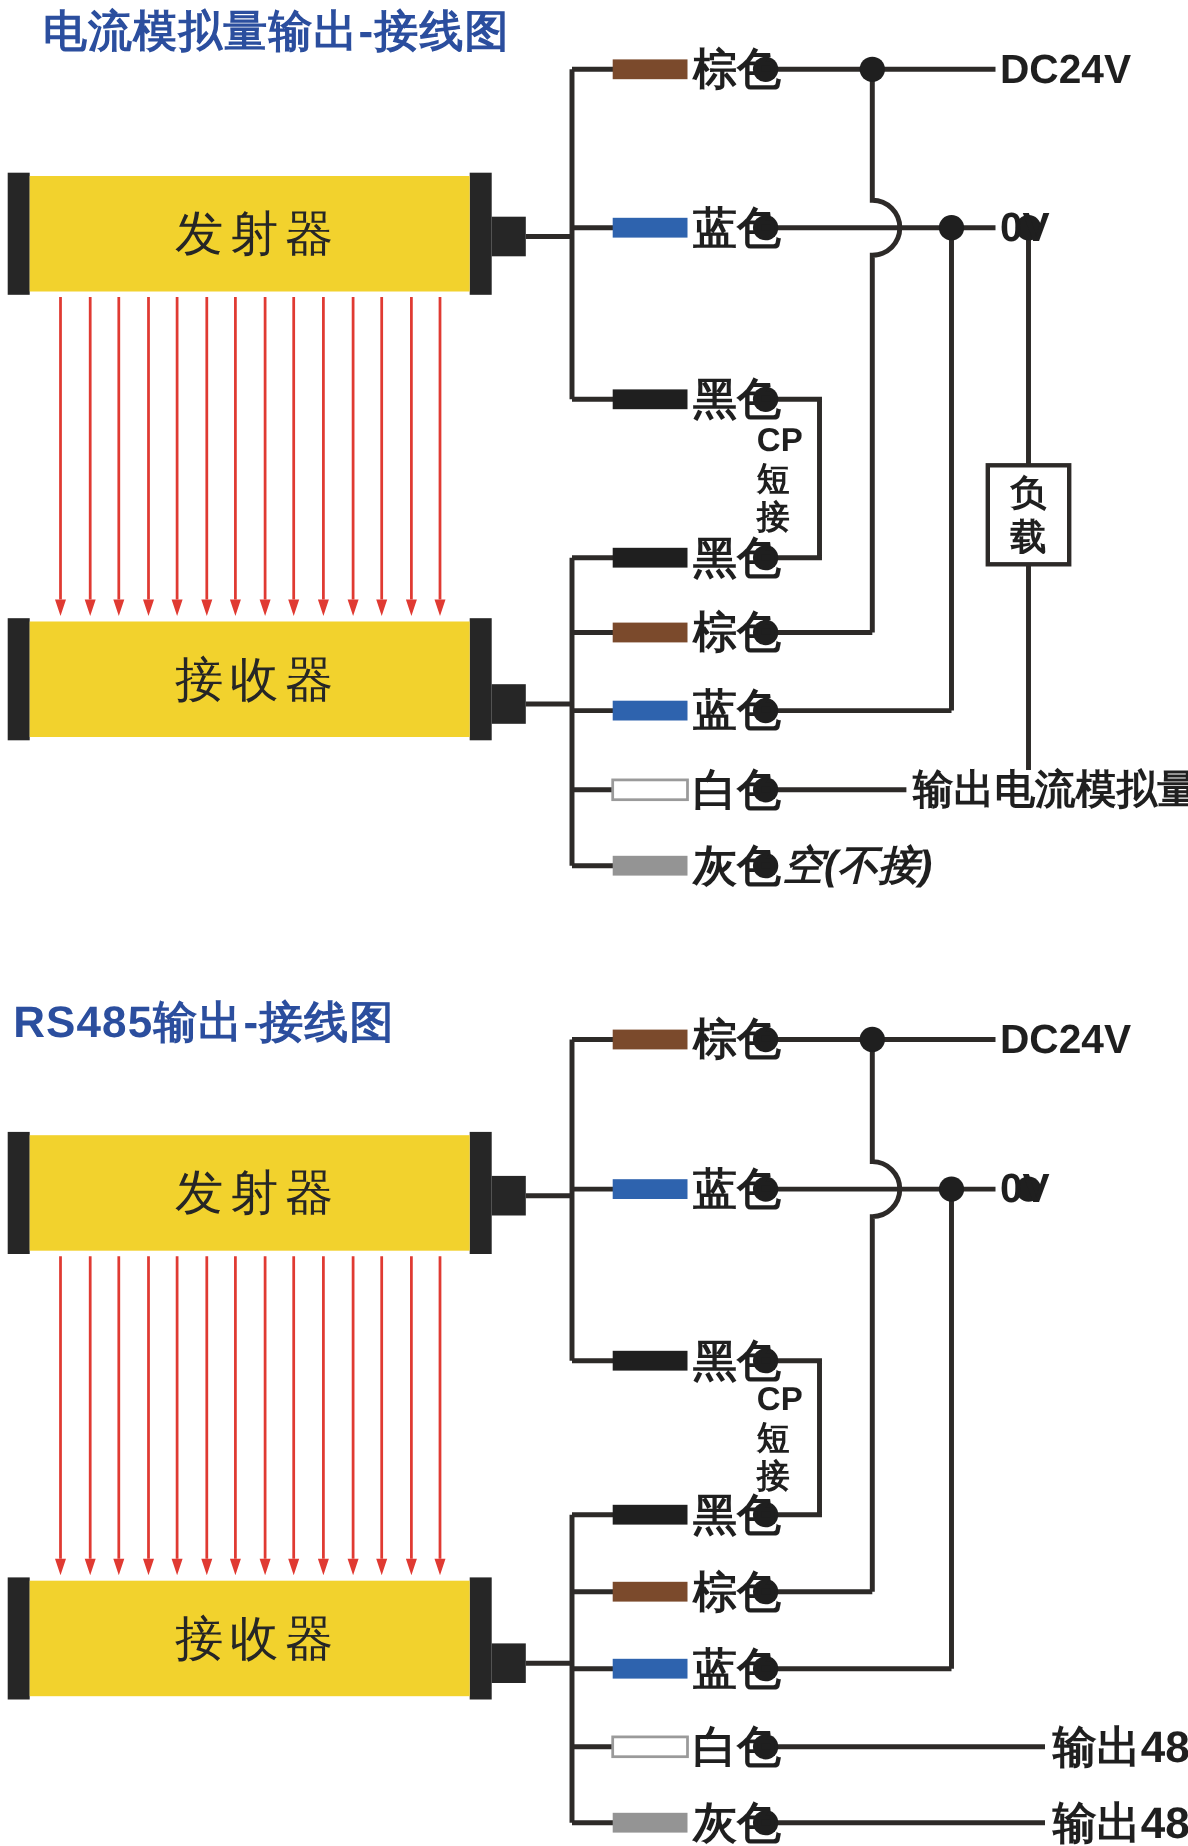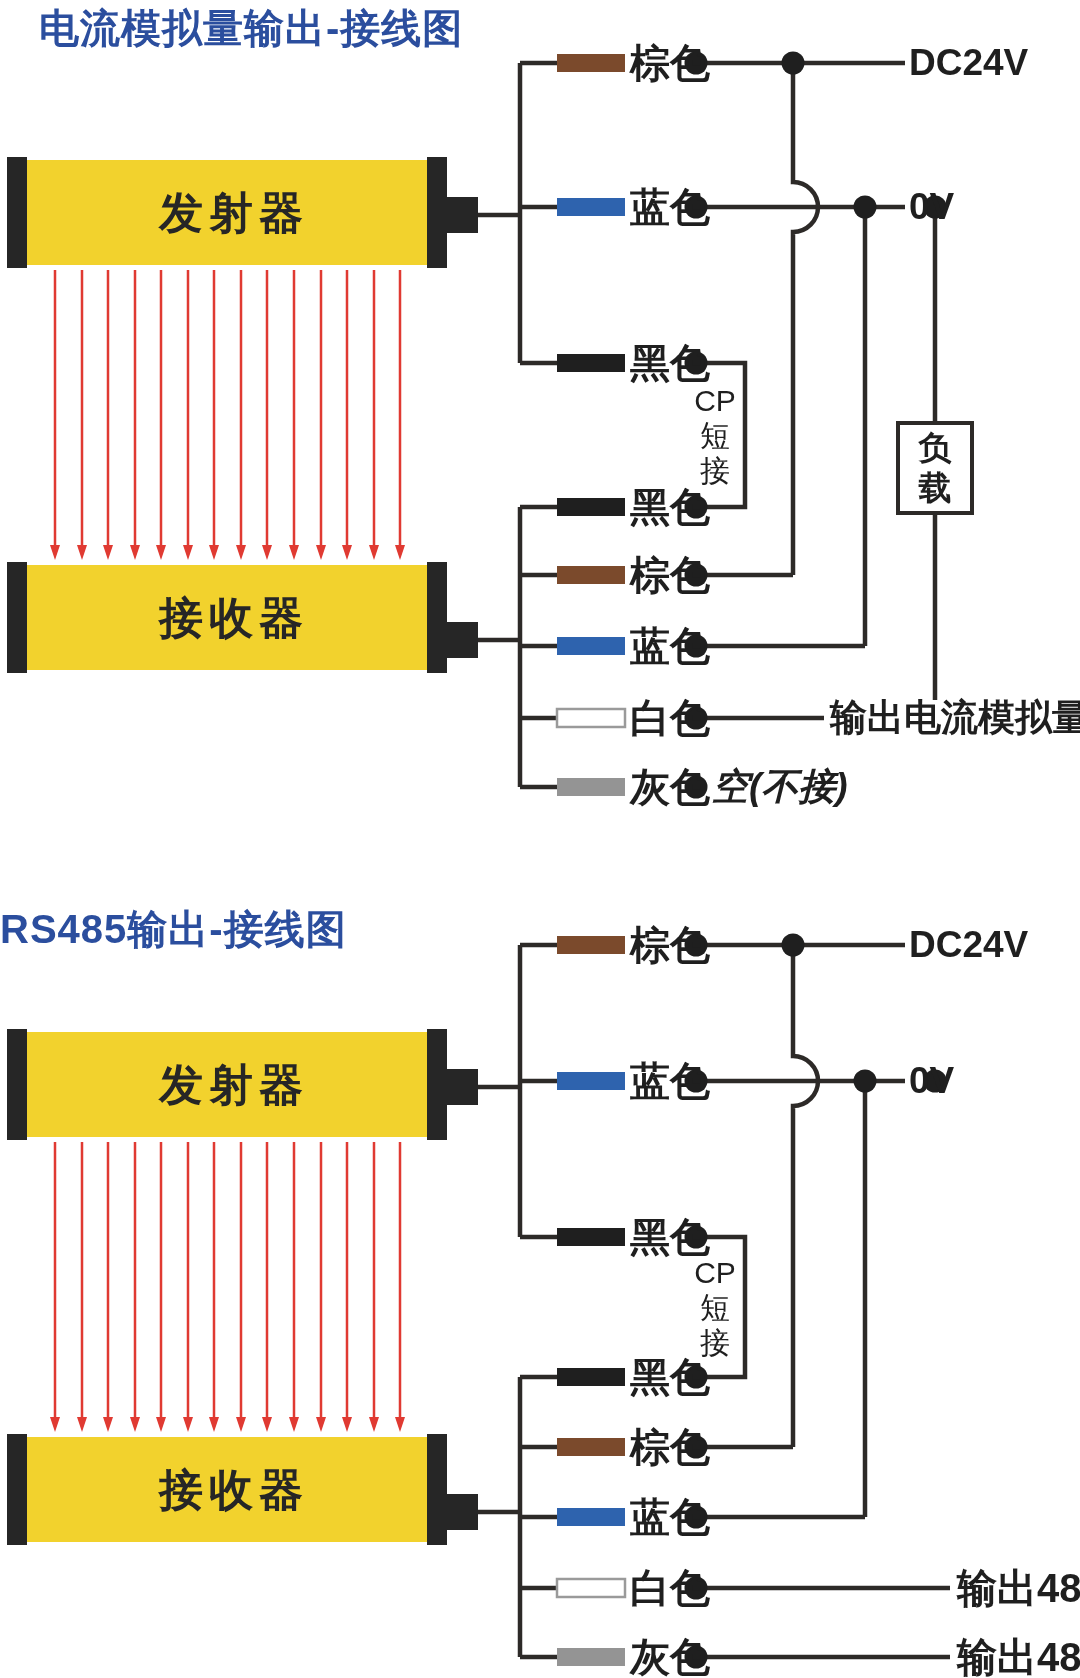--- a/index.html
+++ b/index.html
@@ -6,23 +6,23 @@
   .canvas{position:relative;width:1080px;height:1678px;background:#ffffff;overflow:hidden;
           font-family:"Liberation Sans","DejaVu Sans",sans-serif;}
   svg.layer{position:absolute;left:0;top:0;width:1080px;height:1678px;}
   .title{position:absolute;white-space:nowrap;font-size:40px;font-weight:700;
          color:var(--title_blue,#2b4e9e);letter-spacing:1px;}
   .lbl{position:absolute;transform:translateY(-50%);white-space:nowrap;color:#1f1f1f;font-weight:600;}
   .f34{font-size:40px;}
   .f37{font-size:37px;}
   .f40{font-size:40px;}
   .devlbl{position:absolute;left:27px;width:414px;text-align:center;transform:translateY(-50%);
-          font-size:44px;font-weight:700;color:#262626;letter-spacing:6px;}
-  .cpcol{position:absolute;left:688px;width:54px;text-align:center;font-size:30px;
-         font-weight:400;line-height:35px;color:#1f1f1f;}
+          font-size:44px;font-weight:400;color:#262626;letter-spacing:6px;}
+  .cpcol{position:absolute;left:688px;width:54px;text-align:left;font-size:30px;
+         font-weight:700;line-height:35px;color:#1f1f1f;}
   .loadlbl{position:absolute;left:898px;width:74px;text-align:center;font-size:33px;
            font-weight:600;line-height:40px;color:#1f1f1f;}
 </style>
 </head>
 <body>
 
 <div class="canvas">
 
   <svg class="layer" viewBox="0 0 1080 1678">
 
@@ -176,21 +176,21 @@
     <div>CP</div>
     <div>短</div>
     <div>接</div>
   </div>
 
   <div class="loadlbl" style="top:428px;">
     <div>负</div>
     <div>载</div>
   </div>
 
-  <div class="title" style="left:0px;top:902px;text-align:right;">RS485输出-接线图</div>
+  <div class="title" style="left:12px;top:902px;text-align:right;">RS485输出-接线图</div>
 
   <div class="devlbl" style="top:1085px;">发射器</div>
   <div class="devlbl" style="top:1490px;">接收器</div>
 
   <div class="lbl f34" style="left:630px;top:945px;">棕色</div>
   <div class="lbl f34" style="left:630px;top:1081px;">蓝色</div>
   <div class="lbl f34" style="left:630px;top:1237px;">黑色</div>
   <div class="lbl f34" style="left:630px;top:1377px;">黑色</div>
   <div class="lbl f34" style="left:630px;top:1447px;">棕色</div>
   <div class="lbl f34" style="left:630px;top:1517px;">蓝色</div>

